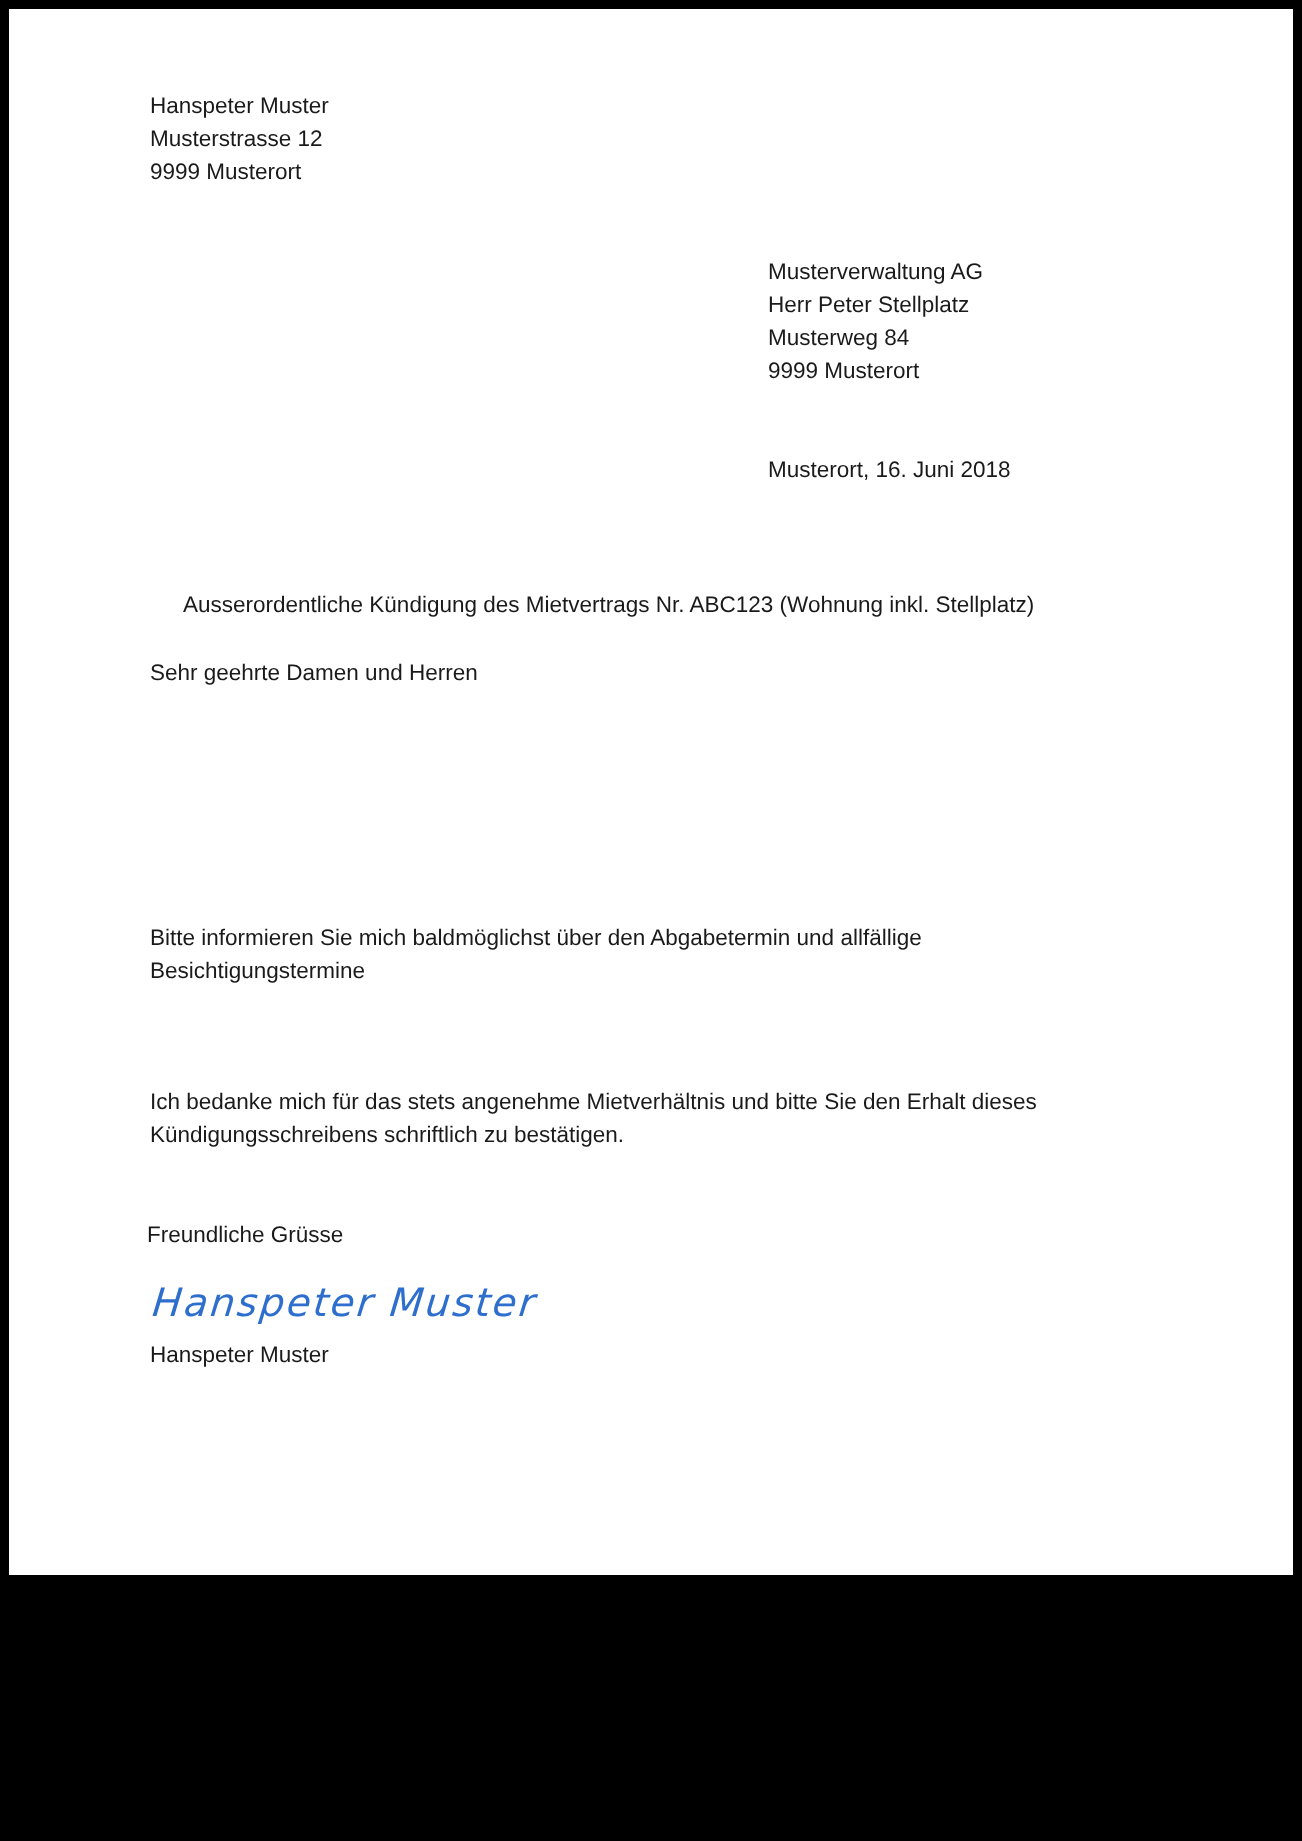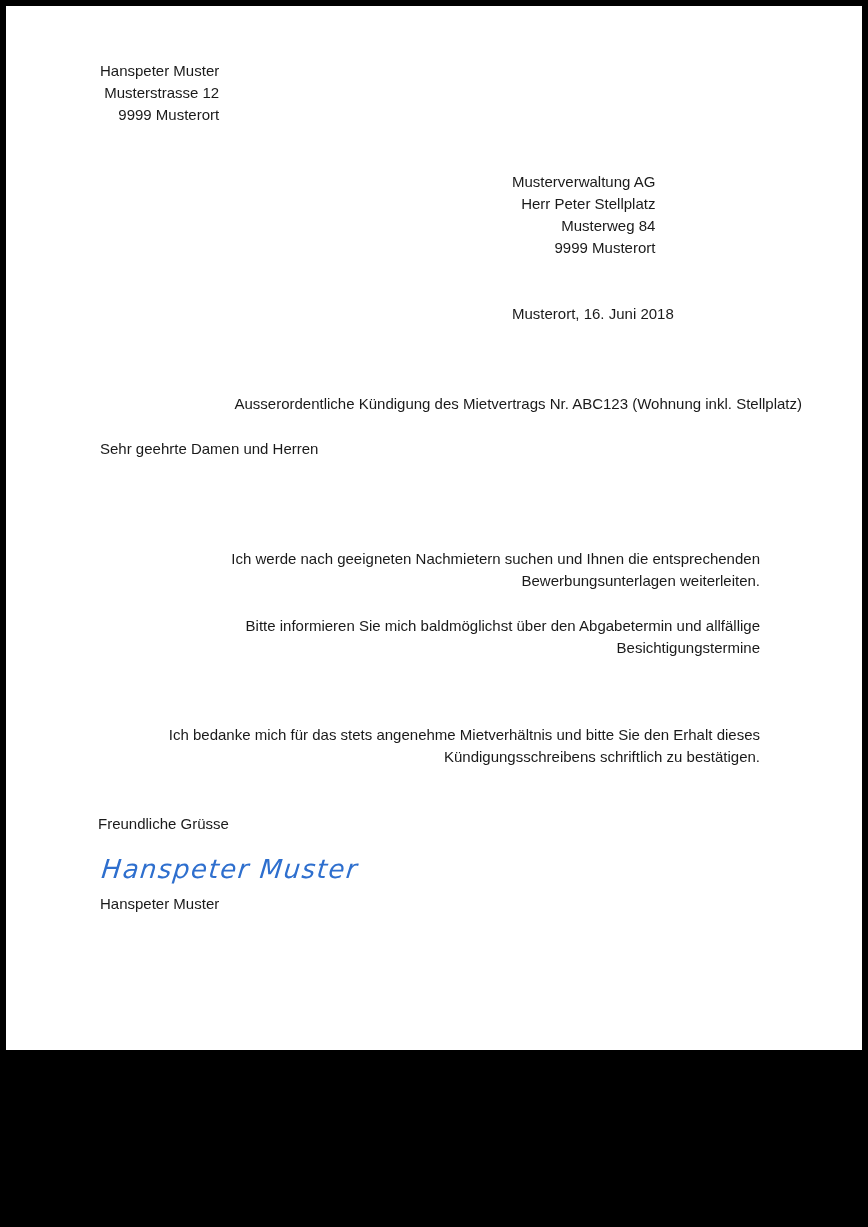--- a/index.html
+++ b/index.html
@@ -11,21 +11,20 @@
     position: relative;
     width: 868px;
     height: 1056px;
     box-sizing: border-box;
     border: 6px solid #000000;
     background: #ffffff;
     font-family: "Liberation Sans", "DejaVu Sans", sans-serif;
     font-size: 15px;
     line-height: 22px;
     color: #1a1a1a;
-    text-align: right;
   }
   .abs { position: absolute; }
   .address-block div { white-space: nowrap; }
   .sender    { left: 94px;  top: 54px;  }
   .recipient { left: 506px; top: 165px; }
   .date-line { left: 506px; top: 297px; white-space: nowrap; }
   .subject   { left: 94px;  top: 387px; width: 680px; font-weight: normal; margin-left: 22px; }
   .salutation{ left: 94px;  top: 432px; white-space: nowrap; }
   .para      { left: 94px;  width: 660px; margin: 0; }
   .para-1 { top: 475px; }
@@ -66,21 +65,20 @@
     <div>9999 Musterort</div>
   </div>
 
   <div class="abs date-line">Musterort, 16. Juni 2018</div>
 
   <div class="abs subject">Ausserordentliche Kündigung des Mietvertrags Nr. ABC123 (Wohnung inkl. Stellplatz)</div>
 
   <div class="abs salutation">Sehr geehrte Damen und Herren</div>
 
 
-  <p class="abs para para-2">Ich werde nach geeigneten Nachmietern suchen und Ihnen die entsprechenden Bewerbungsunterlagen weiterleiten.</p>
 
   <p class="abs para para-3">Bitte informieren Sie mich baldmöglichst über den Abgabetermin und allfällige Besichtigungstermine</p>
 
   <p class="abs para para-4">Ich bedanke mich für das stets angenehme Mietverhältnis und bitte Sie den Erhalt dieses Kündigungsschreibens schriftlich zu bestätigen.</p>
 
   <div class="abs closing">Freundliche Grüsse</div>
 
   <div class="abs signature-script">Hanspeter Muster</div>
 
   <div class="abs signature-name">Hanspeter Muster</div>

